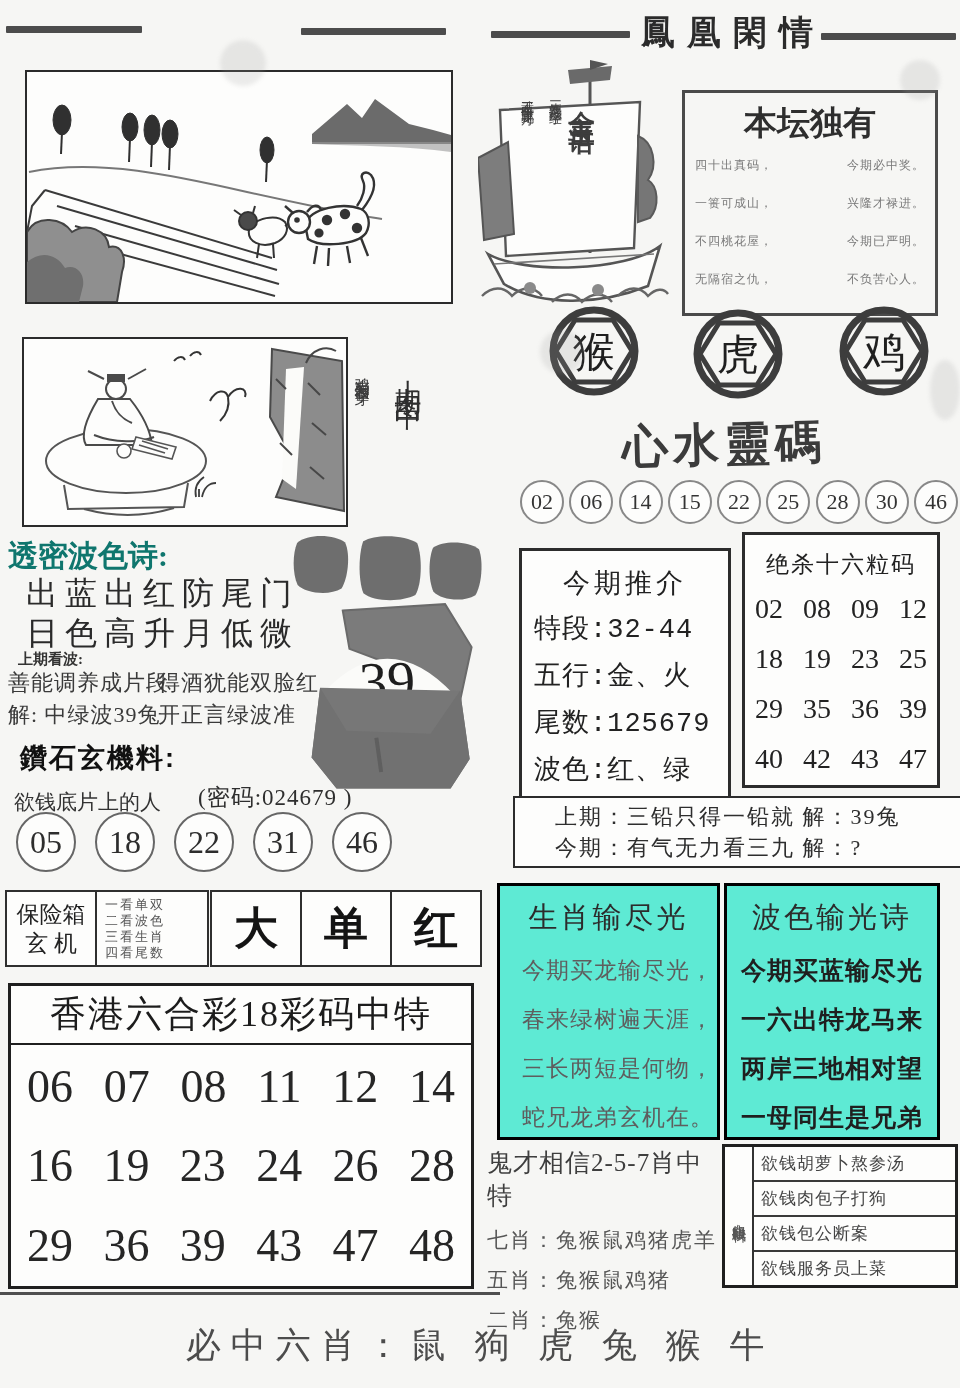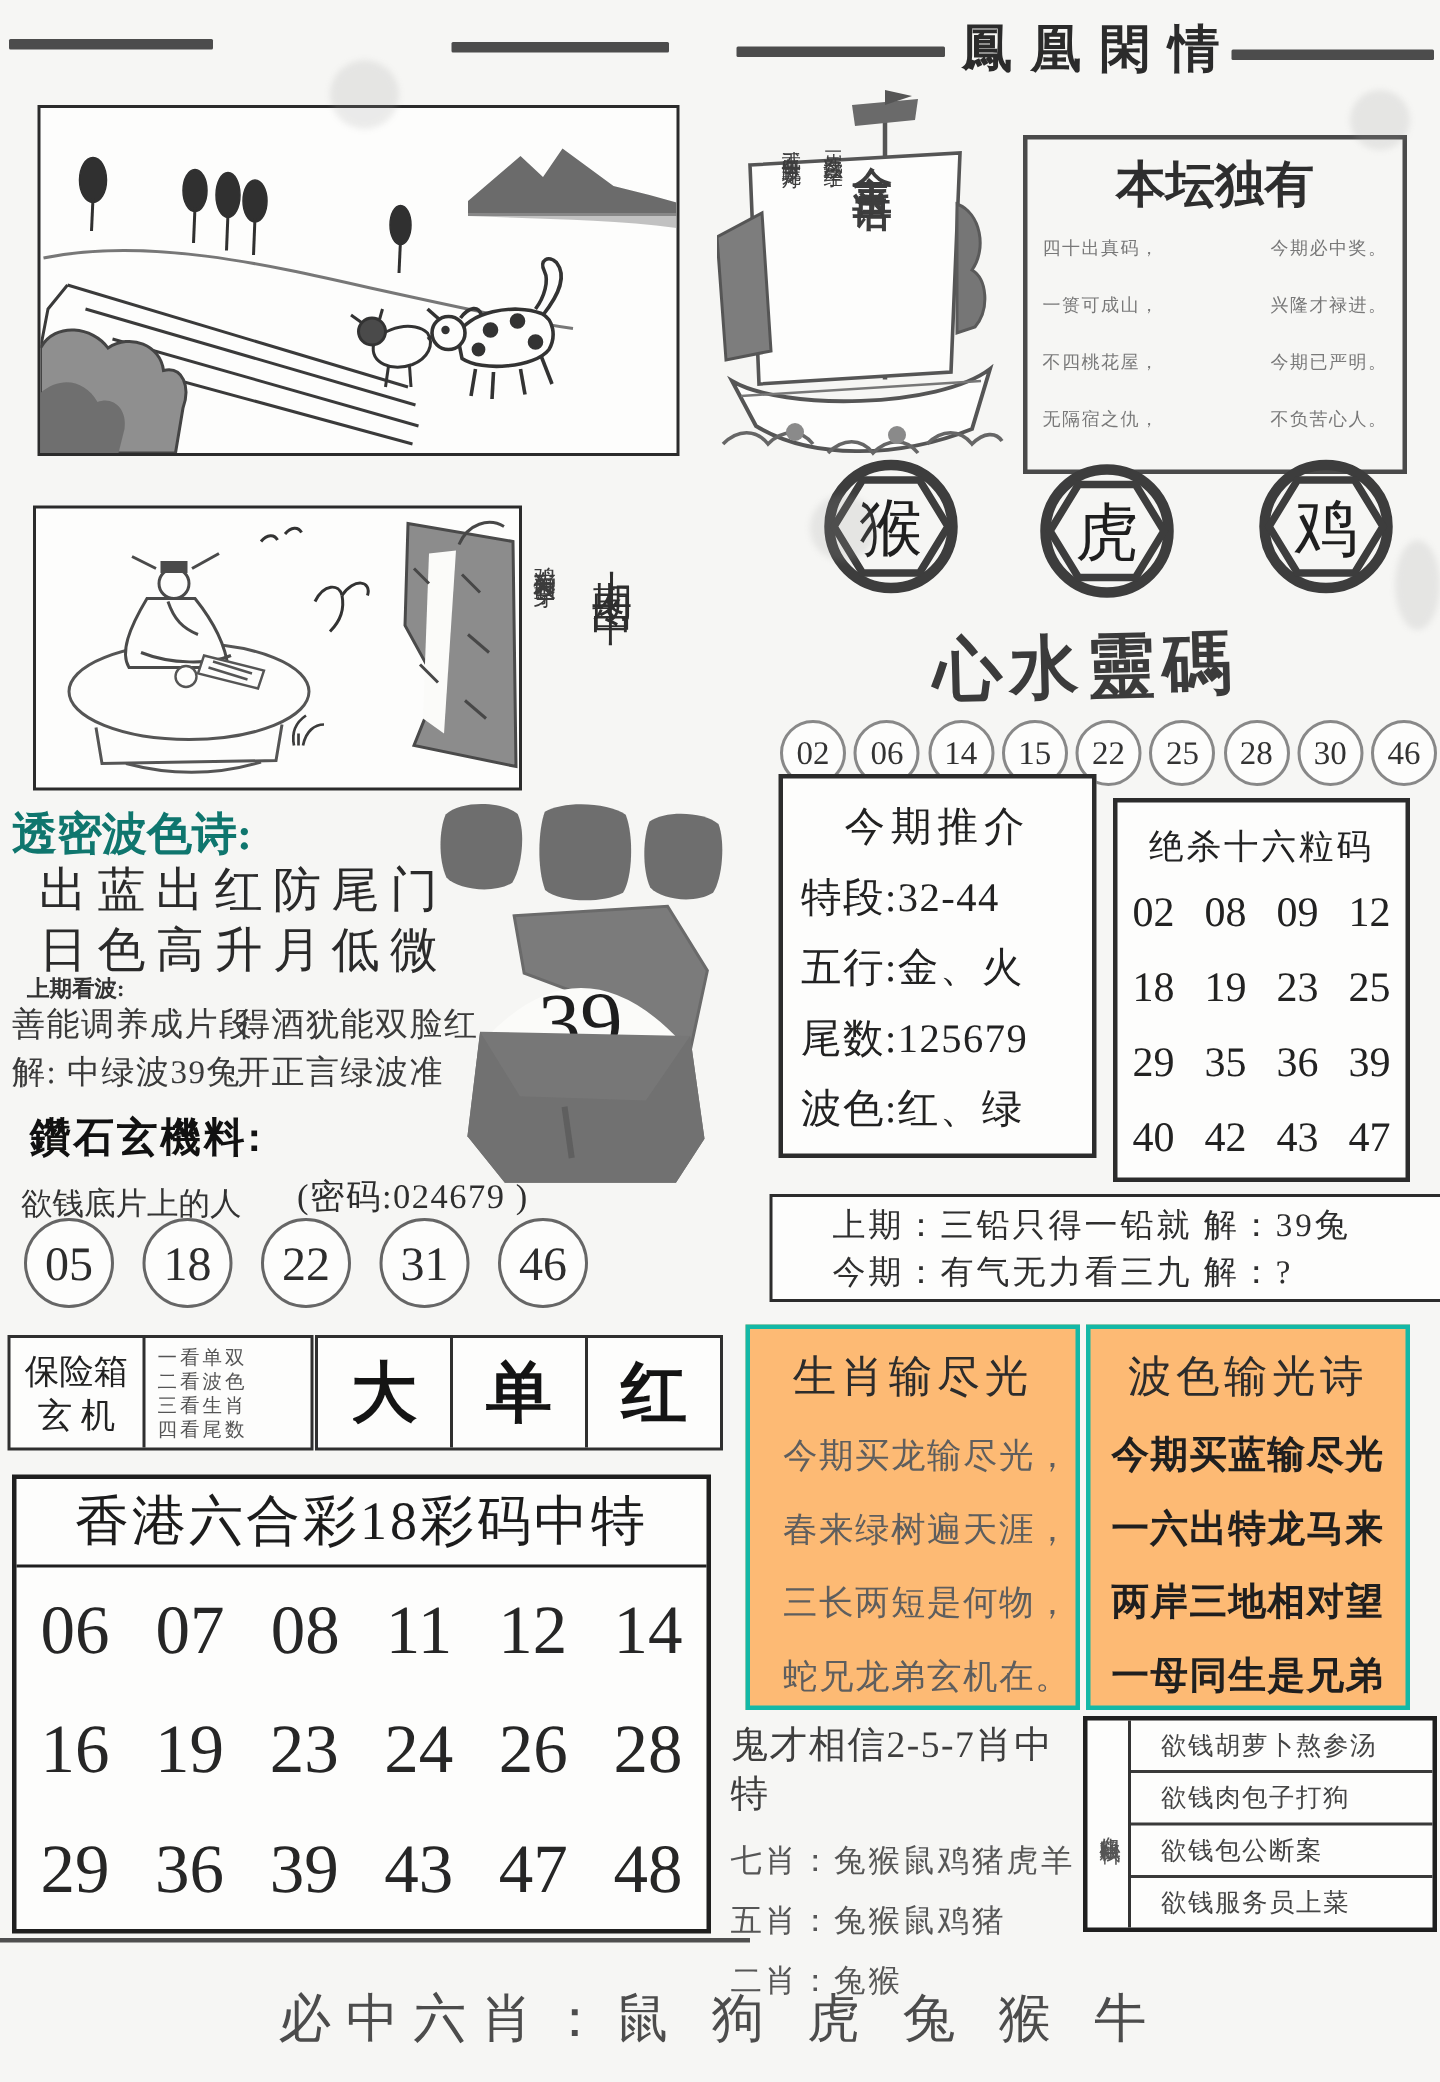--- a/index.html
+++ b/index.html
@@ -49,31 +49,31 @@
   .small-circle{width:40px;height:40px;border:2px solid #888;border-radius:50%;display:flex;
                 align-items:center;justify-content:center;font-size:22px;color:#333;background:#fdfdfc;}
   .rec-box{border:3px solid #2c2c2c;background:#fdfdfc;}
   .rec-title{text-align:center;font-size:27px;color:#222;margin-top:14px;letter-spacing:4px;}
   .rec-row{font-size:27px;color:#222;line-height:47px;padding-left:12px;letter-spacing:1px;}
   .kill-title{text-align:center;font-size:23px;color:#222;margin-top:14px;letter-spacing:2px;}
   .kill-row{display:flex;justify-content:space-around;font-size:28px;color:#222;line-height:50px;}
   .period-box{border:2px solid #2c2c2c;background:#fdfdfc;display:flex;flex-direction:column;
               justify-content:center;padding-left:40px;}
   .period-line{font-size:22px;color:#2e2e2e;line-height:31px;letter-spacing:2px;}
-  .poem-box{border:3px solid #14b8a6;background:#fdba74;}
+  .poem-box{border:3px solid #000000;background:#5eead4;}
   .poem-title{text-align:center;font-size:29px;margin-top:12px;letter-spacing:3px;color:#2c2c2c;}
   .poem-line-faded{font-size:23px;color:#5e5e5e;line-height:49px;padding-left:22px;letter-spacing:1px;}
   .poem-line-dark{font-size:25px;color:#1f1f1f;line-height:49px;text-align:center;font-weight:600;letter-spacing:1px;}
   .guicai-title{font-size:25px;color:#3e3e3e;letter-spacing:1px;}
   .guicai-row{font-size:21px;color:#565656;letter-spacing:2px;}
   .bxj{border:3px solid #1f1f1f;display:flex;background:#fdfdfc;}
   .bxj-side{width:27px;border-right:2px solid #333;display:flex;align-items:center;justify-content:center;}
   .bxj-side div{writing-mode:vertical-rl;text-orientation:upright;font-size:14px;color:#555;letter-spacing:1px;}
   .bxj-rows{flex:1;display:flex;flex-direction:column;}
-  .bxj-row{flex:1;display:flex;align-items:center;padding-left:20px;font-size:17px;color:#444;letter-spacing:1px;}
+  .bxj-row{flex:1;display:flex;align-items:center;padding-left:7px;font-size:17px;color:#444;letter-spacing:1px;}
   .bxj-row+.bxj-row{border-top:2px solid #3a3a3a;}
   .smudge{position:absolute;border-radius:50%;background:#9a9a9a;opacity:.18;filter:blur(2px);}
 </style>
 </head>
 <body>
 
 <div id="page">
 
   <div class="abs bar" style="left:6px;top:26px;width:136px;"></div>
   <div class="abs bar" style="left:301px;top:28px;width:145px;"></div>
@@ -348,21 +348,21 @@
     <span class="small-circle">06</span>
     <span class="small-circle">14</span>
     <span class="small-circle">15</span>
     <span class="small-circle">22</span>
     <span class="small-circle">25</span>
     <span class="small-circle">28</span>
     <span class="small-circle">30</span>
     <span class="small-circle">46</span>
   </div>
 
-  <div class="abs rec-box" style="left:519px;top:516px;width:206px;height:250px;">
+  <div class="abs rec-box" style="left:519px;top:548px;width:206px;height:250px;font-family:Liberation Mono, monospace;">
     <div class="rec-title">今期推介</div>
     <div style="margin-top:6px;">
       <div class="rec-row"><span>特段:</span><span>32-44</span></div>
       <div class="rec-row"><span>五行:</span><span>金、火</span></div>
       <div class="rec-row"><span>尾数:</span><span>125679</span></div>
       <div class="rec-row"><span>波色:</span><span>红、绿</span></div>
     </div>
   </div>
 
   <div class="abs rec-box" style="left:742px;top:532px;width:192px;height:250px;">

